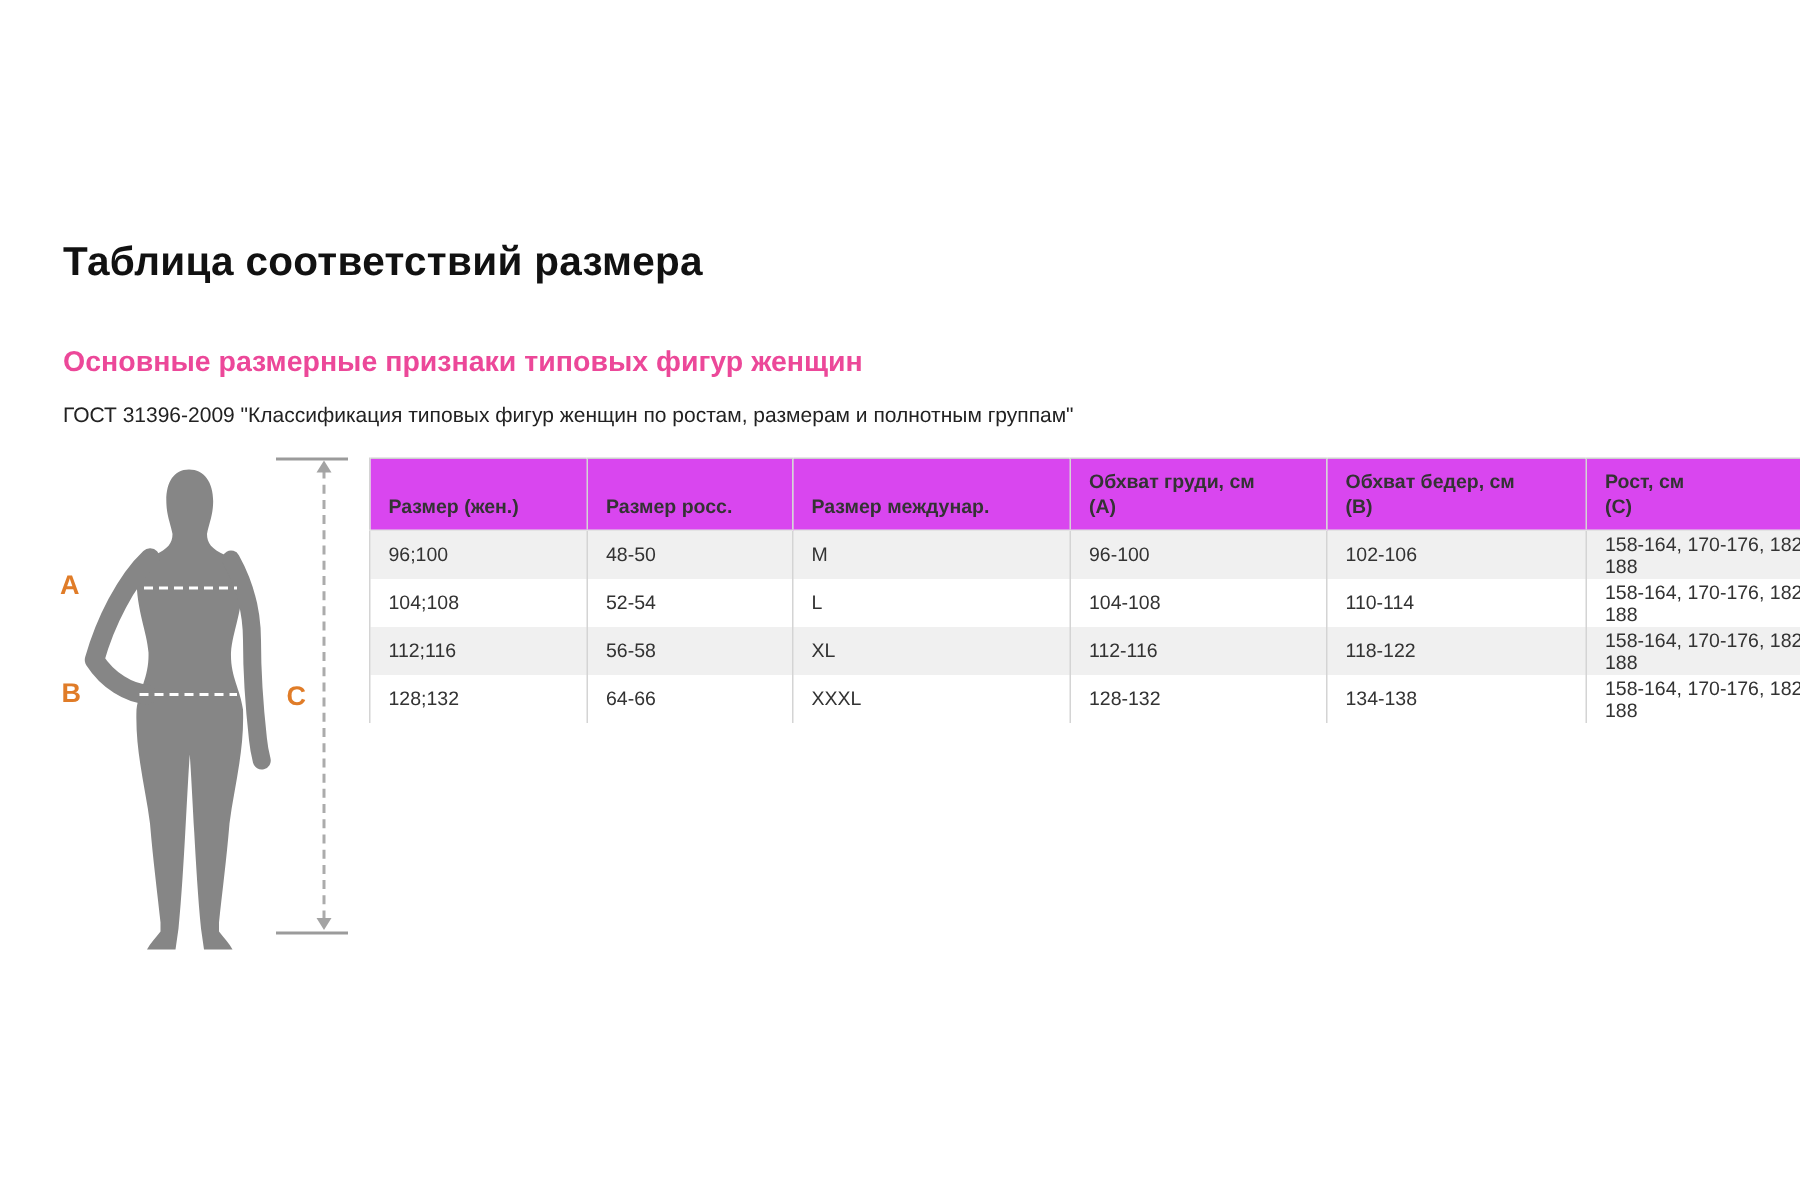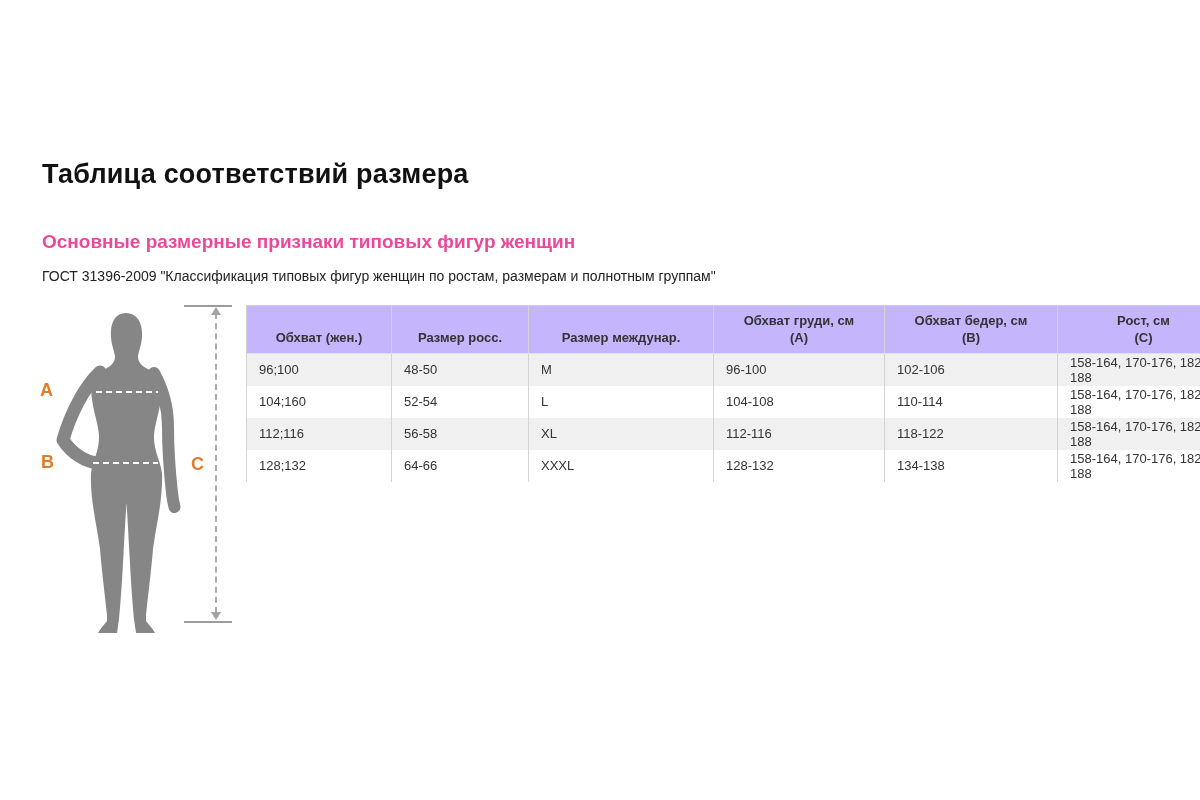--- a/index.html
+++ b/index.html
@@ -53,23 +53,22 @@
     border-collapse: collapse; table-layout: fixed;
     border-top: 1px solid #cfcfcf; border-right: 1px solid #d4d4d4;
     font-size: 13px; color: #333;
   }
   .size-table th, .size-table td {
     border-left: 1px solid #d4d4d4; box-sizing: border-box;
     text-align: left; font-size: 13px; color: #333;
   }
   .size-table th {
     height: 48px; vertical-align: bottom; padding: 0 12px 7px 12px;
-    font-weight: 700; line-height: 17px; background: #c4b5fd;
+    font-weight: 700; line-height: 17px; background: #d946ef;
     border-bottom: 1px solid #e3e3e3;
-    text-align: center;
   }
   .size-table td { height: 32px; padding: 0 12px; vertical-align: middle; }
   .size-table tbody tr:nth-child(odd) td { background: #f0f0f0; }
 </style>
 </head>
 <body>
 
 <div class="page">
 
   <h1 class="page-title">Таблица соответствий размера</h1>
@@ -115,21 +114,21 @@
       <col style="width:145px">
         <col style="width:137px">
         <col style="width:185px">
       <col style="width:171px">
         <col style="width:173px">
         <col style="width:172px">
     </colgroup>
     <thead>
       <tr>
           <th>
-            <div>Обхват (жен.)</div>
+            <div>Размер (жен.)</div>
           </th>
           <th>
             <div>Размер росс.</div>
           </th>
           <th>
             <div>Размер междунар.</div>
           </th>
           <th>
             <div>Обхват груди, см</div>
             <div>(A)</div>
@@ -147,21 +146,21 @@
     <tbody>
         <tr>
           <td>96;100</td>
           <td>48-50</td>
           <td>M</td>
           <td>96-100</td>
           <td>102-106</td>
           <td>158-164, 170-176, 182-188</td>
         </tr>
         <tr>
-          <td>104;160</td>
+          <td>104;108</td>
           <td>52-54</td>
           <td>L</td>
           <td>104-108</td>
           <td>110-114</td>
           <td>158-164, 170-176, 182-188</td>
         </tr>
         <tr>
           <td>112;116</td>
           <td>56-58</td>
           <td>XL</td>

